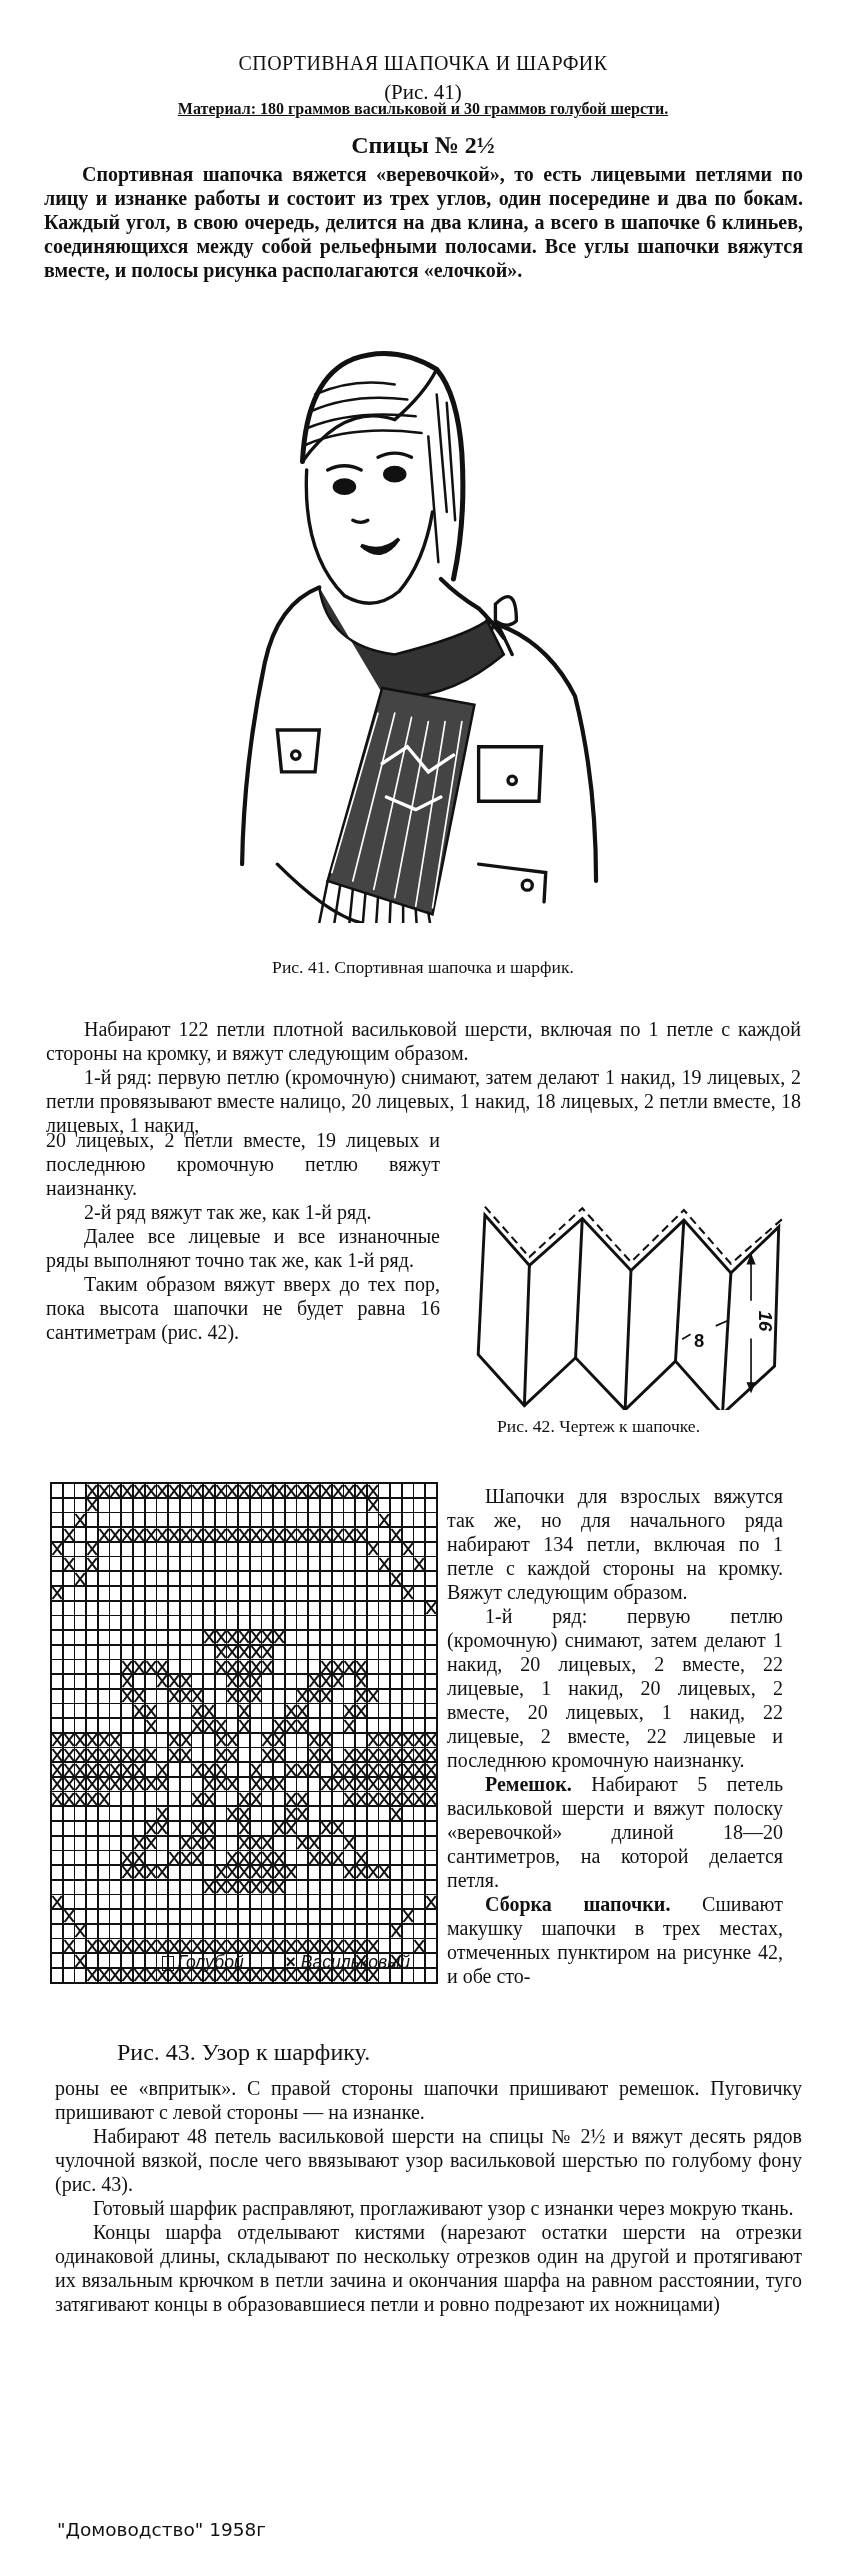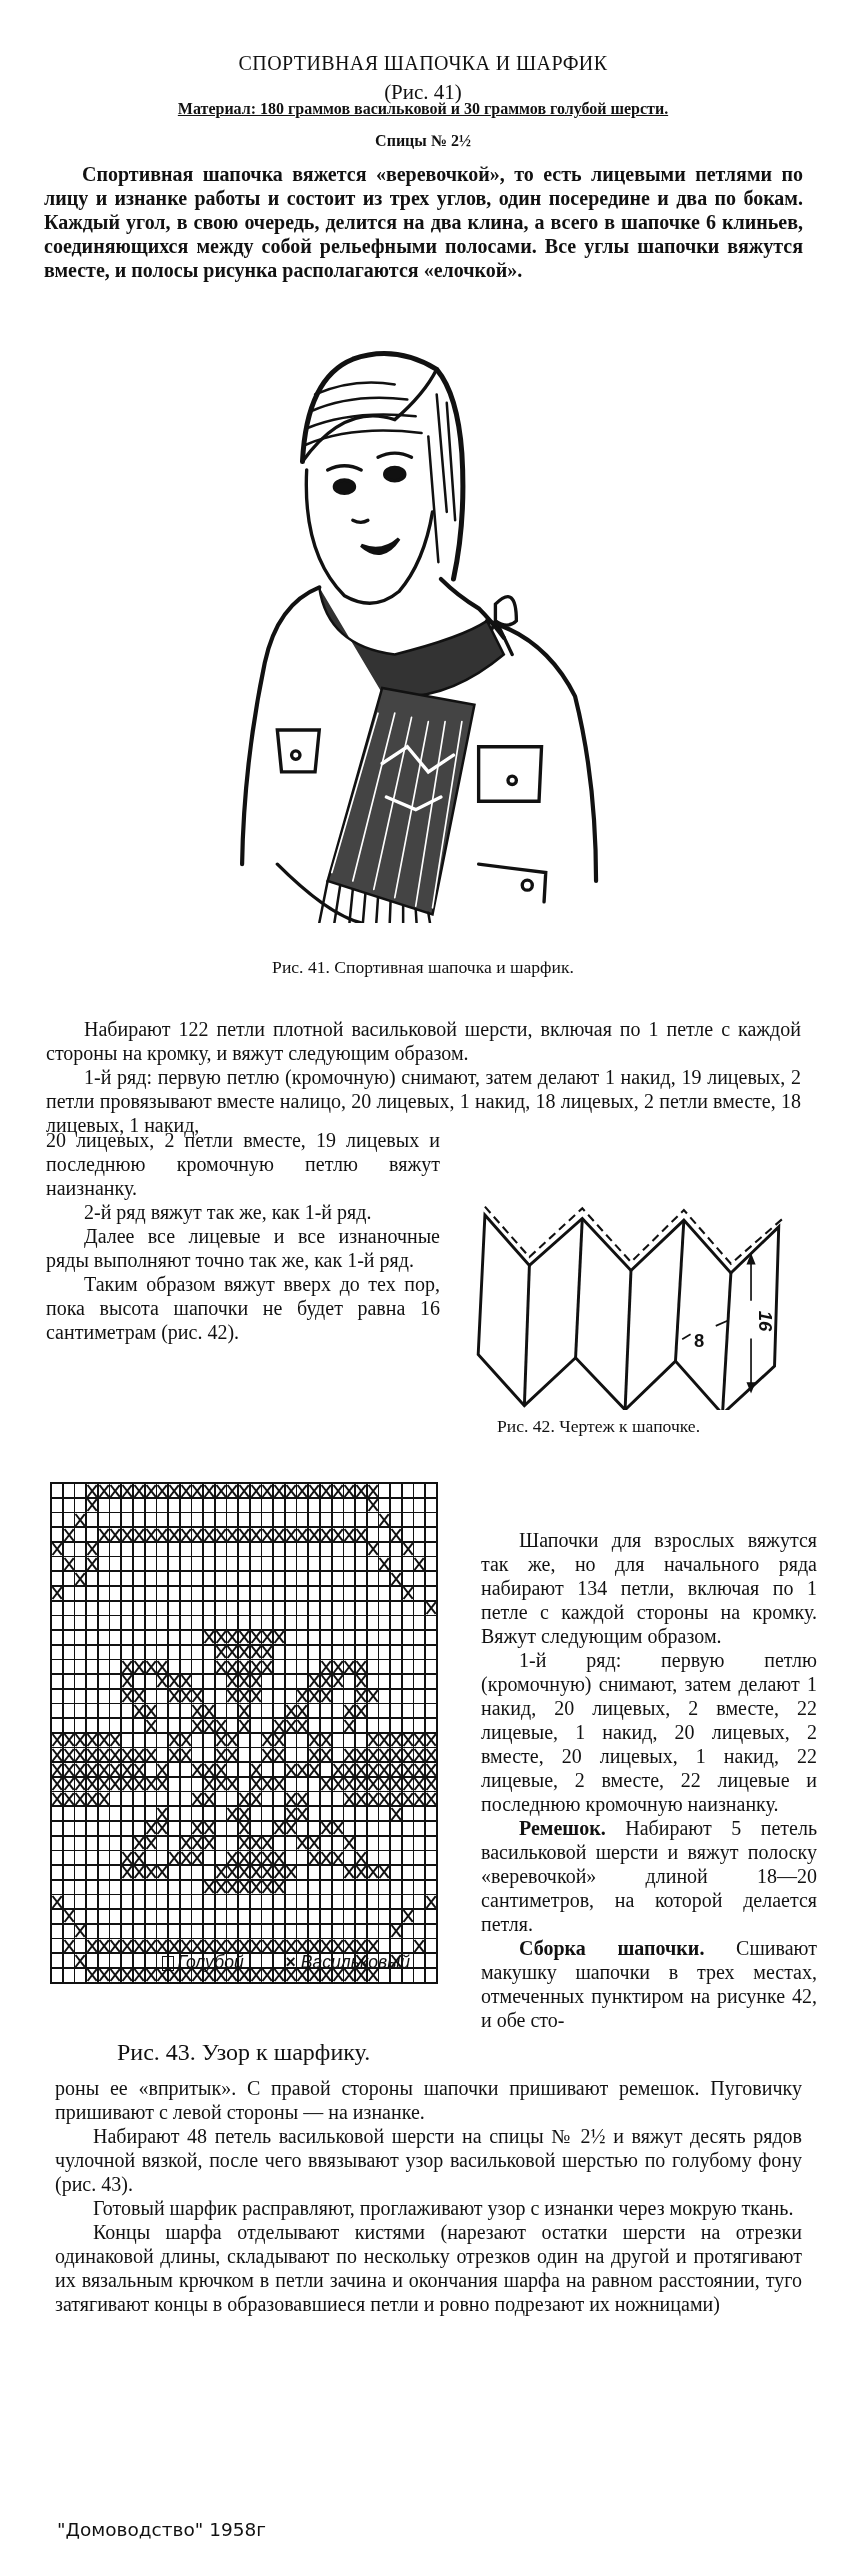--- a/index.html
+++ b/index.html
@@ -3,21 +3,21 @@
 <meta charset="utf-8">
 <style>
   html,body{margin:0;padding:0;background:#ffffff;}
   body{width:846px;height:2576px;position:relative;overflow:hidden;color:#111;
        font-family:"Liberation Serif","DejaVu Serif",serif;}
   .abs{position:absolute;}
   .center{text-align:center;left:0;width:846px;}
   .title{top:52px;font-size:20px;font-weight:normal;letter-spacing:0.4px;}
   .subfig{top:80px;font-size:21px;}
   .material{top:100px;font-size:16px;font-weight:bold;text-decoration:underline;}
-  .needles{top:132px;font-size:16px;font-weight:bold;}
+  .needles{top:132px;font-size:24px;font-weight:bold;}
   .para{font-size:20px;line-height:24px;text-align:justify;}
   .para p{margin:0;text-indent:38px;}
   .para p.noindent{text-indent:0;}
   .bold{font-weight:bold;}
   .caption{font-size:17.6px;}
   .source{font-family:"DejaVu Sans",sans-serif;font-size:18.5px;}
   svg{display:block;}
   .grid{position:absolute;display:grid;border:2.5px solid #111;background:#111;gap:1.7px;}
   .cell{background:#fff;width:10px;height:13px;position:relative;}
   .cell.x::before,.cell.x::after{content:"";position:absolute;left:50%;top:50%;width:1.7px;height:15px;background:#111;}
@@ -1269,21 +1269,21 @@
     <div class="cell"></div>
   </div>
 <div class="abs legend" style="left:162px;top:1922px;margin-top:30px;">
   <span class="box"></span><span>Голубой</span>
   <span style="display:inline-block;width:32px;"></span>
   <span style="font-style:normal;font-weight:bold;">×</span>
   <span>Васильковый</span>
 </div>
 <div class="abs caption" style="left:117px;top:2039px;font-size:24px;">Рис. 43. Узор к шарфику.</div>
 
-<div class="abs para" style="left:481px;top:1484px;width:336px;margin-top:44px;">
+<div class="abs para" style="left:447px;top:1484px;width:336px;">
   <p>Шапочки для взрослых вяжутся так же, но для начального ряда набирают 134 петли, включая по 1 петле с каждой стороны на кромку. Вяжут следующим образом.</p>
   <p>1-й ряд: первую петлю (кромочную) снимают, затем делают 1 накид, 20 лицевых, 2 вместе, 22 лицевые, 1 накид, 20 лицевых, 2 вместе, 20 лицевых, 1 накид, 22 лицевые, 2 вместе, 22 лицевые и последнюю кромочную наизнанку.</p>
   <p><span class="bold">Ремешок.</span><span> Набирают 5 петель васильковой шерсти и вяжут полоску «веревочкой» длиной 18—20 сантиметров, на которой делается петля.</span></p>
   <p><span class="bold">Сборка шапочки.</span><span> Сшивают макушку шапочки в трех местах, отмеченных пунктиром на рисунке 42, и обе сто-</span></p>
 </div>
 
 <div class="abs para" style="left:55px;top:2076px;width:747px;">
   <p class="noindent">роны ее «впритык». С правой стороны шапочки пришивают ремешок. Пуговичку пришивают с левой стороны — на изнанке.</p>
   <p>Набирают 48 петель васильковой шерсти на спицы № 2½ и вяжут десять рядов чулочной вязкой, после чего ввязывают узор васильковой шерстью по голубому фону (рис. 43).</p>
   <p>Готовый шарфик расправляют, проглаживают узор с изнанки через мокрую ткань.</p>

